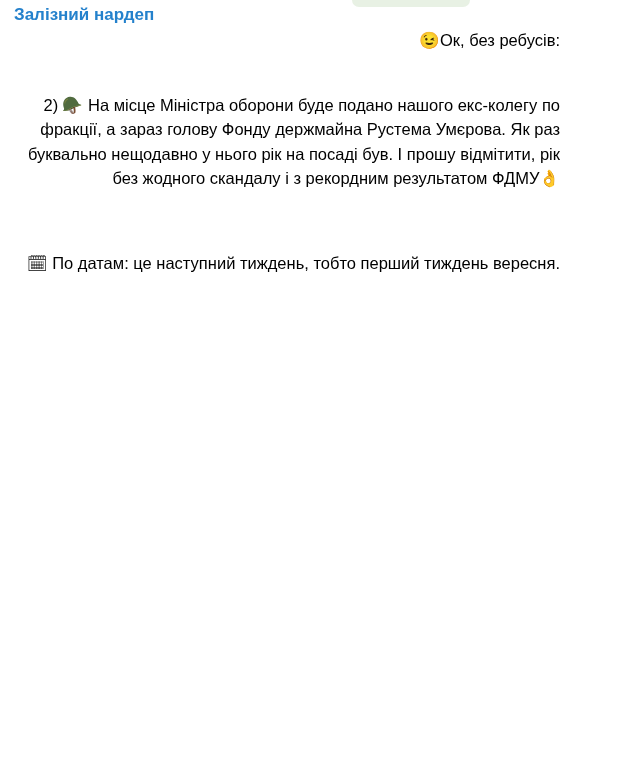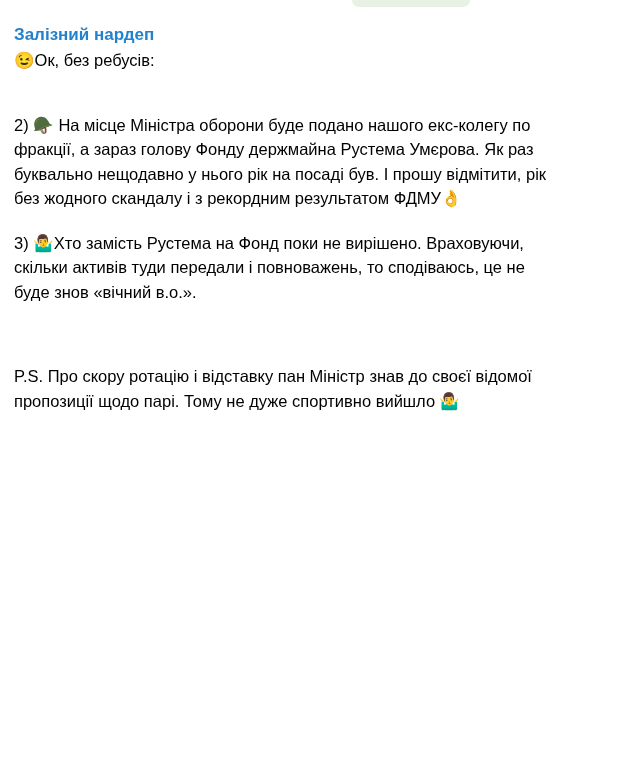--- a/index.html
+++ b/index.html
@@ -11,21 +11,20 @@
     width: 634px;
     height: 758px;
     font-family: "Liberation Sans", sans-serif;
     color: #000000;
     overflow: hidden;
   }
   .message {
     padding: 4px 14px 0 14px;
     box-sizing: border-box;
     width: 574px;
-    margin-top: 20px;
   }
   .channel-name {
     color: #2481cc;
     font-size: 17px;
     font-weight: bold;
     line-height: 22px;
     margin: 0 0 2px 0;
   }
   .top-bubble {
     position: absolute;
@@ -37,20 +36,21 @@
     border-bottom-left-radius: 8px;
     border-bottom-right-radius: 8px;
   }
   .para {
     font-size: 16.5px;
     line-height: 24.5px;
     margin: 0;
     padding: 0;
     white-space: pre-wrap;
     word-wrap: break-word;
+    text-align: right;
   }
   .spacer {
     height: 20px;
   }
 </style>
 </head>
 <body>
 
 <div class="top-bubble"></div>
 
@@ -59,22 +59,21 @@
   <div class="channel-name">Залізний нардеп</div>
 
   <p class="para">😉Ок, без ребусів:</p>
 
   <div class="spacer"></div>
 
   <div class="spacer"></div>
   <p class="para">2) 🪖 На місце Міністра оборони буде подано нашого екс-колегу по фракції, а зараз голову Фонду держмайна Рустема Умєрова. Як раз буквально нещодавно у нього рік на посаді був. І прошу відмітити, рік без жодного скандалу і з рекордним результатом ФДМУ👌</p>
 
   <div class="spacer"></div>
-  <p class="para">3) 🤷‍♂️Хто замість Рустема на Фонд поки не вирішено. Враховуючи, скільки активів туди передали і повноважень, то сподіваюсь, це не буде знов «вічний в.о.».</p>
 
   <div class="spacer"></div>
 
   <div class="spacer"></div>
+  <p class="para">🗓 По датам: це наступний тиждень, тобто перший тиждень вересня.</p>
 
   <div class="spacer"></div>
-  <p class="para">P.S. Про скору ротацію і відставку пан Міністр знав до своєї відомої пропозиції щодо парі. Тому не дуже спортивно вийшло 🤷‍♂️</p>
 
 </div>
 
 </body></html>

